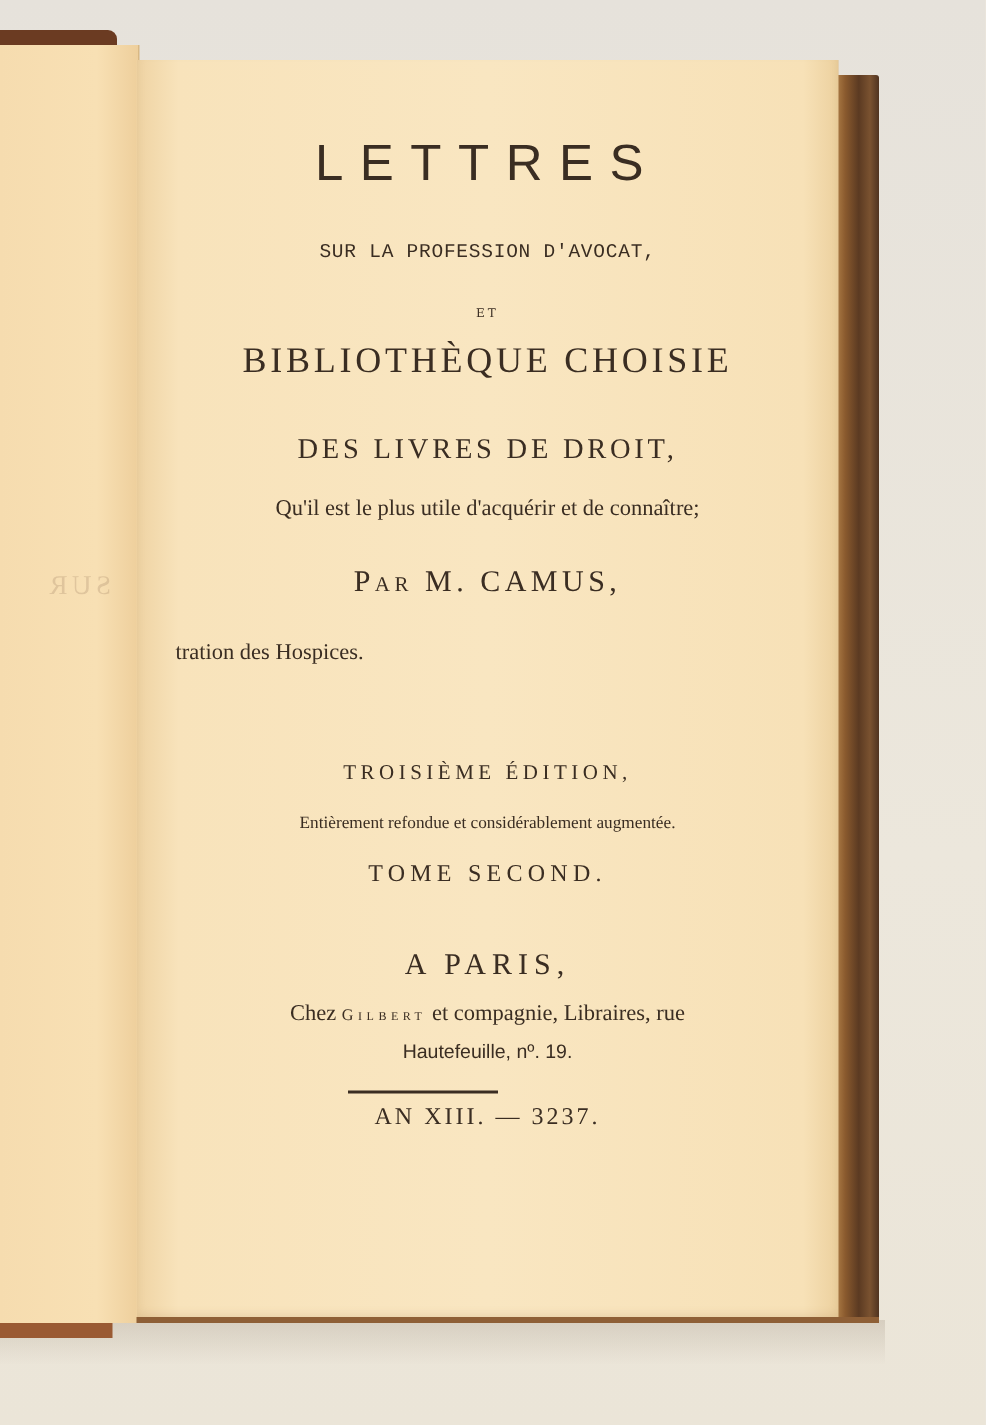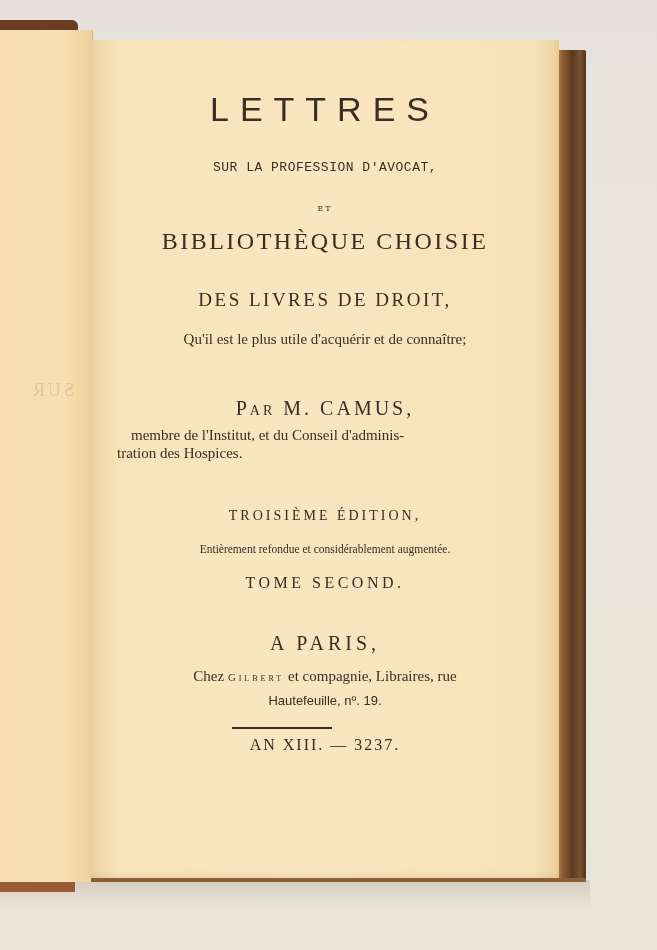--- a/index.html
+++ b/index.html
@@ -13,21 +13,21 @@
   .spine-edge{position:absolute;left:556px;top:50px;width:30px;height:830px;background:linear-gradient(90deg,#b5854c 0%,#8a5a2e 25%,#5b3a22 55%,#7a5230 80%,#4f3320 100%);border-radius:2px;}
   .right-page{position:absolute;left:91px;top:40px;width:468px;height:840px;background:linear-gradient(90deg,#efd3a3 0%,#f8e3bb 6%,#f9e6c1 50%,#f7e1b7 95%,#ecd09e 100%);box-shadow:inset 0 -4px 6px rgba(150,110,60,0.15);}
   .bottom-edge{position:absolute;left:91px;top:878px;width:495px;height:4px;background:#8e5f36;}
   .tp{position:absolute;left:91px;width:468px;text-align:center;white-space:nowrap;}
   .l1{top:90px;font-size:34px;letter-spacing:11px;font-family:Liberation Sans, sans-serif;}
   .l2{top:160px;font-size:13px;letter-spacing:0.5px;font-family:Liberation Mono, monospace;}
   .l3{top:204px;font-size:8px;letter-spacing:2px;}
   .l4{top:228px;font-size:24px;letter-spacing:2.5px;font-family:"Liberation Serif",serif;}
   .l5{top:289px;font-size:19px;letter-spacing:2.5px;font-family:"Liberation Serif",serif;}
   .l6{top:331px;font-size:15px;font-family:"Liberation Serif",serif;}
-  .l7{top:397px;font-size:20px;letter-spacing:3px;font-family:"Liberation Serif",serif;}
+  .l7{top:377px;font-size:20px;letter-spacing:3px;font-family:"Liberation Serif",serif;}
   .small-caps{font-variant:small-caps;}
   .l8{left:117px;width:360px;top:426px;font-size:15px;line-height:18px;text-align:left;white-space:normal;font-family:"Liberation Serif",serif;}
   .l8 .ind{display:block;padding-left:14px;}
   .l9{top:508px;font-size:14px;letter-spacing:3px;font-family:"Liberation Serif",serif;}
   .l10{top:543px;font-size:11.5px;font-family:"Liberation Serif",serif;}
   .l11{top:574px;font-size:16px;letter-spacing:3.5px;font-family:"Liberation Serif",serif;}
   .l12{top:632px;font-size:20px;letter-spacing:4px;font-family:"Liberation Serif",serif;}
   .l13{top:668px;font-size:15px;font-family:"Liberation Serif",serif;}
   .l14{top:693px;font-size:13px;font-family:Liberation Sans, sans-serif;}
   .rule{position:absolute;top:727px;left:232px;width:100px;height:1.5px;background:#3a2d22;}
@@ -52,21 +52,20 @@
 <div class="tp l2">SUR LA PROFESSION D'AVOCAT,</div>
 <div class="tp l3">ET</div>
 <div class="tp l4">BIBLIOTHÈQUE CHOISIE</div>
 <div class="tp l5">DES LIVRES DE DROIT,</div>
 <div class="tp l6">Qu'il est le plus utile d'acquérir et de connaître;</div>
 <div class="tp l7">
   <span class="small-caps">Par</span>
   <span>M. CAMUS,</span>
 </div>
 <div class="tp l8">
-  <span class="ind">membre de l'Institut, et du Conseil d'adminis-</span>
   <span>tration des Hospices.</span>
 </div>
 <div class="tp l9">TROISIÈME ÉDITION,</div>
 <div class="tp l10">Entièrement refondue et considérablement augmentée.</div>
 <div class="tp l11">TOME SECOND.</div>
 <div class="tp l12">A PARIS,</div>
 <div class="tp l13">
   <span>Chez</span>
   <span class="small-caps sc">Gilbert</span>
   <span>et compagnie, Libraires, rue</span>

